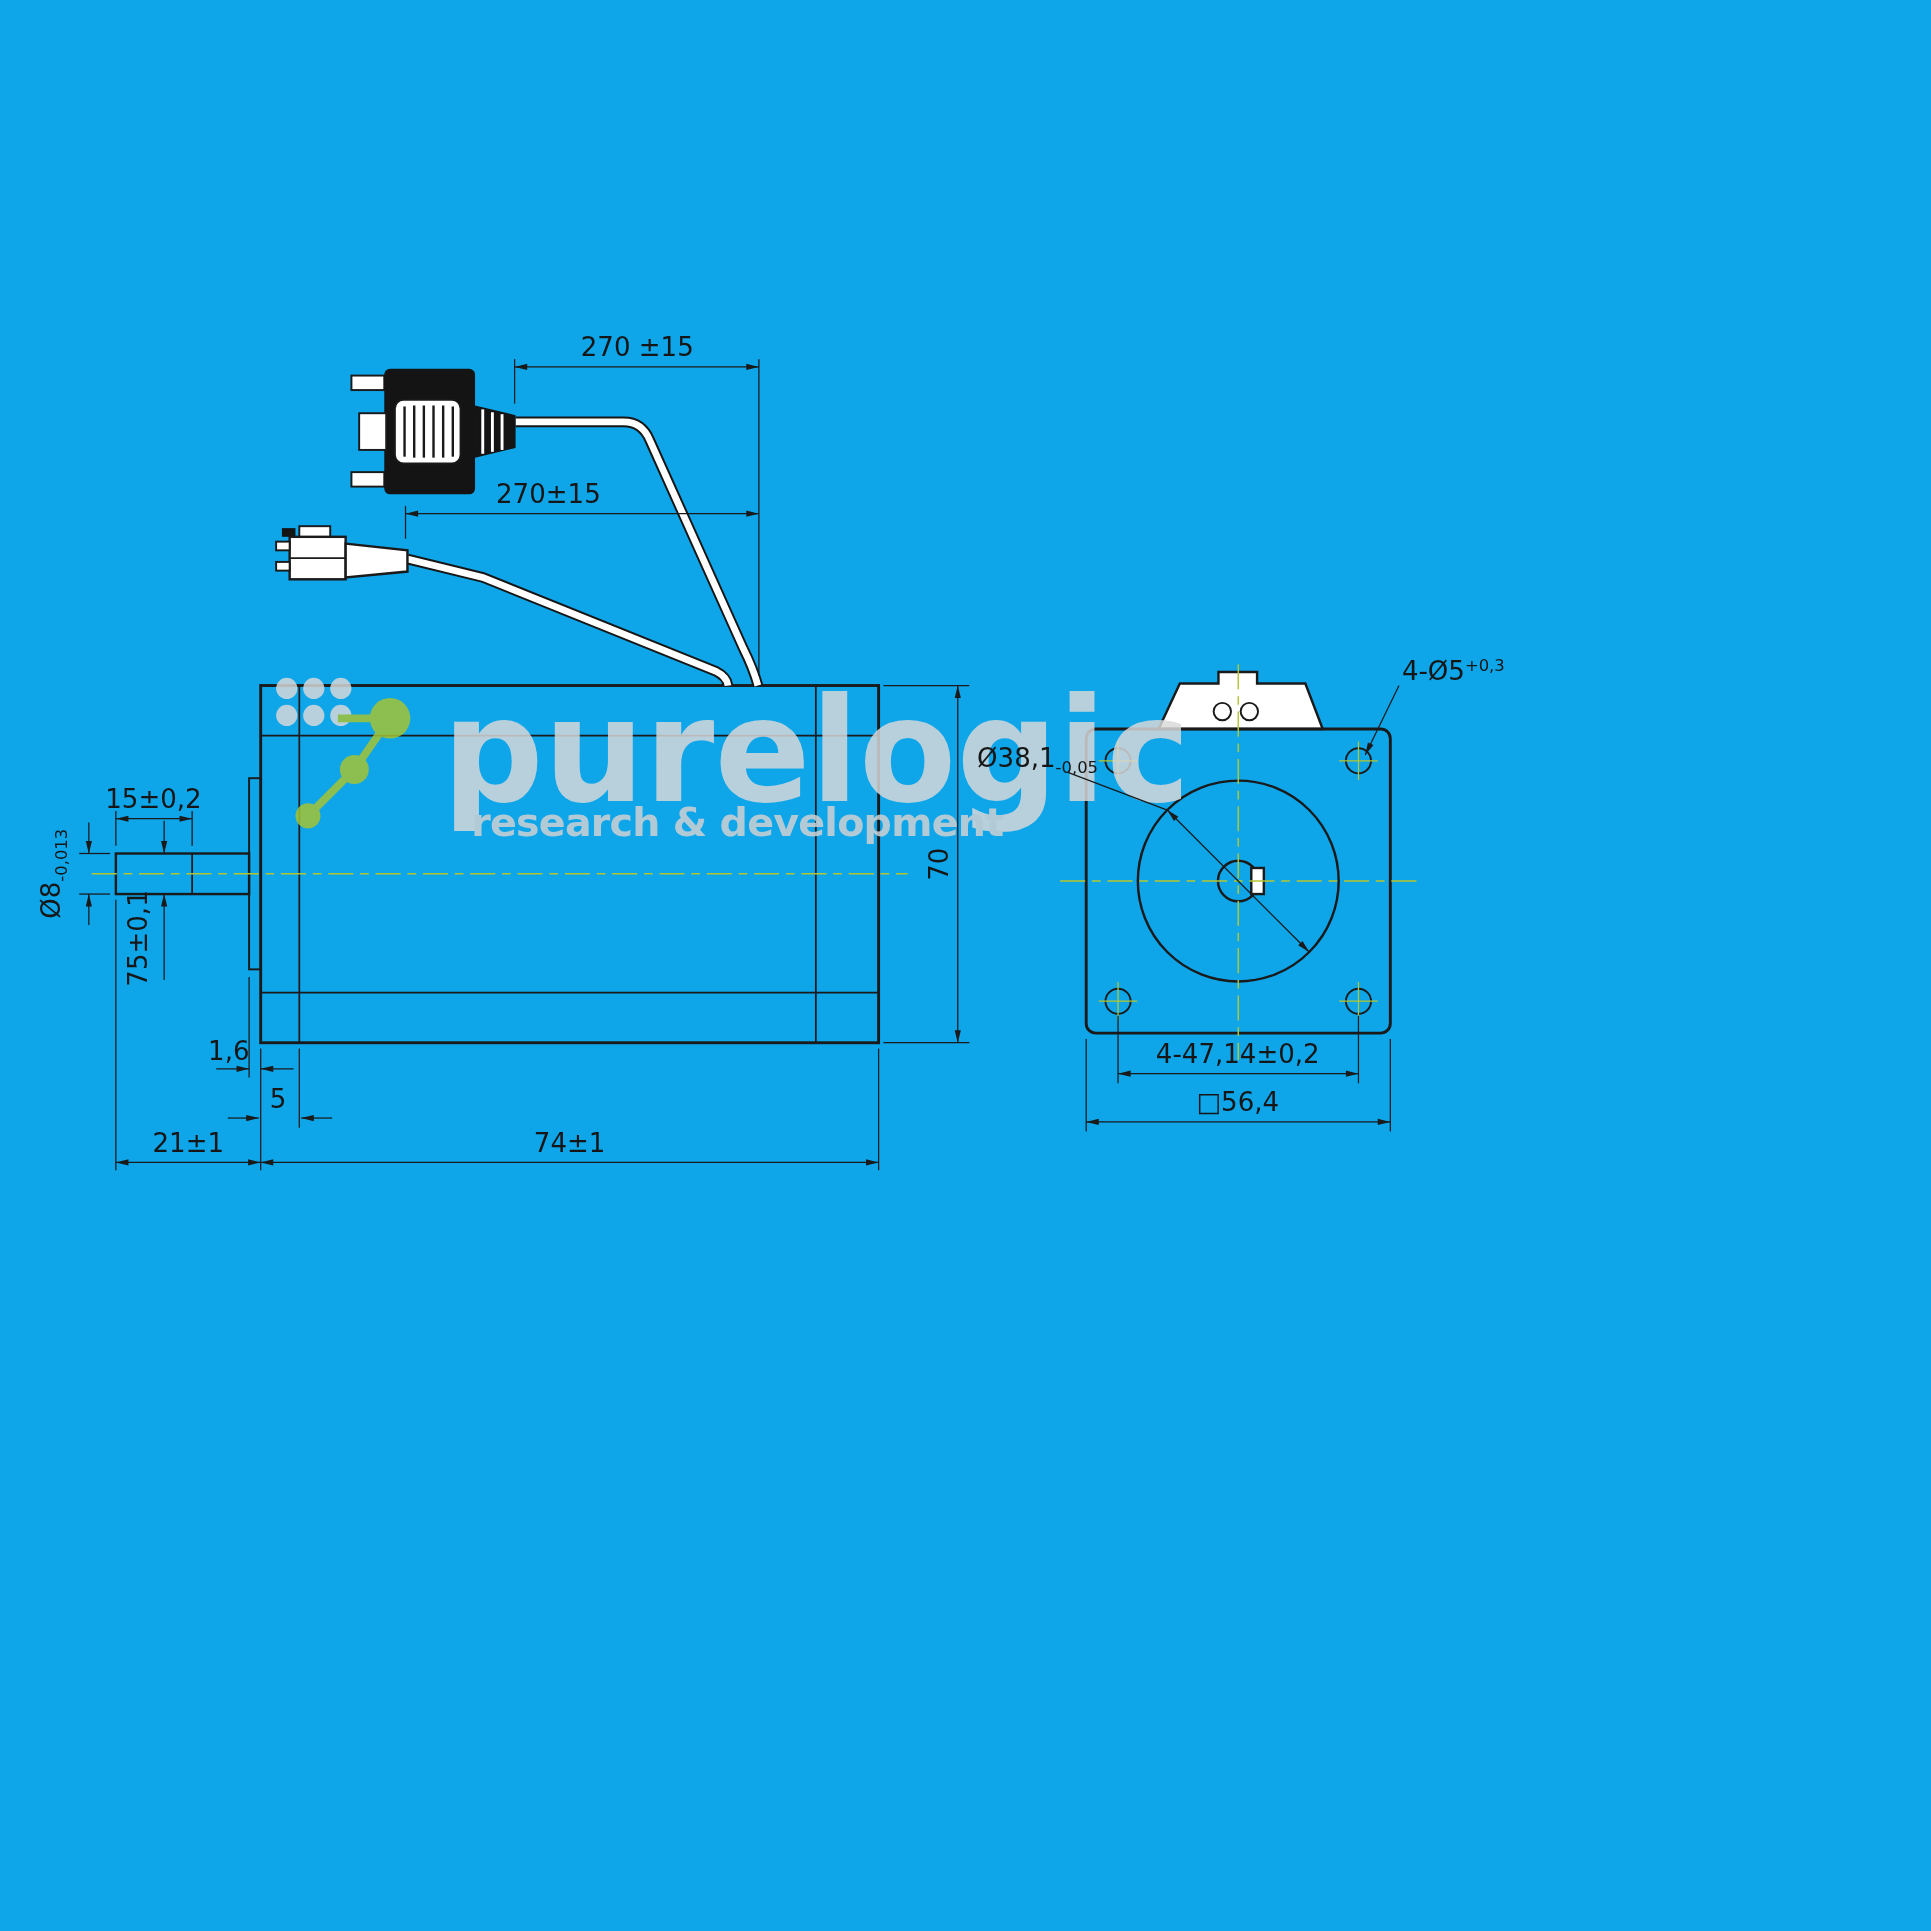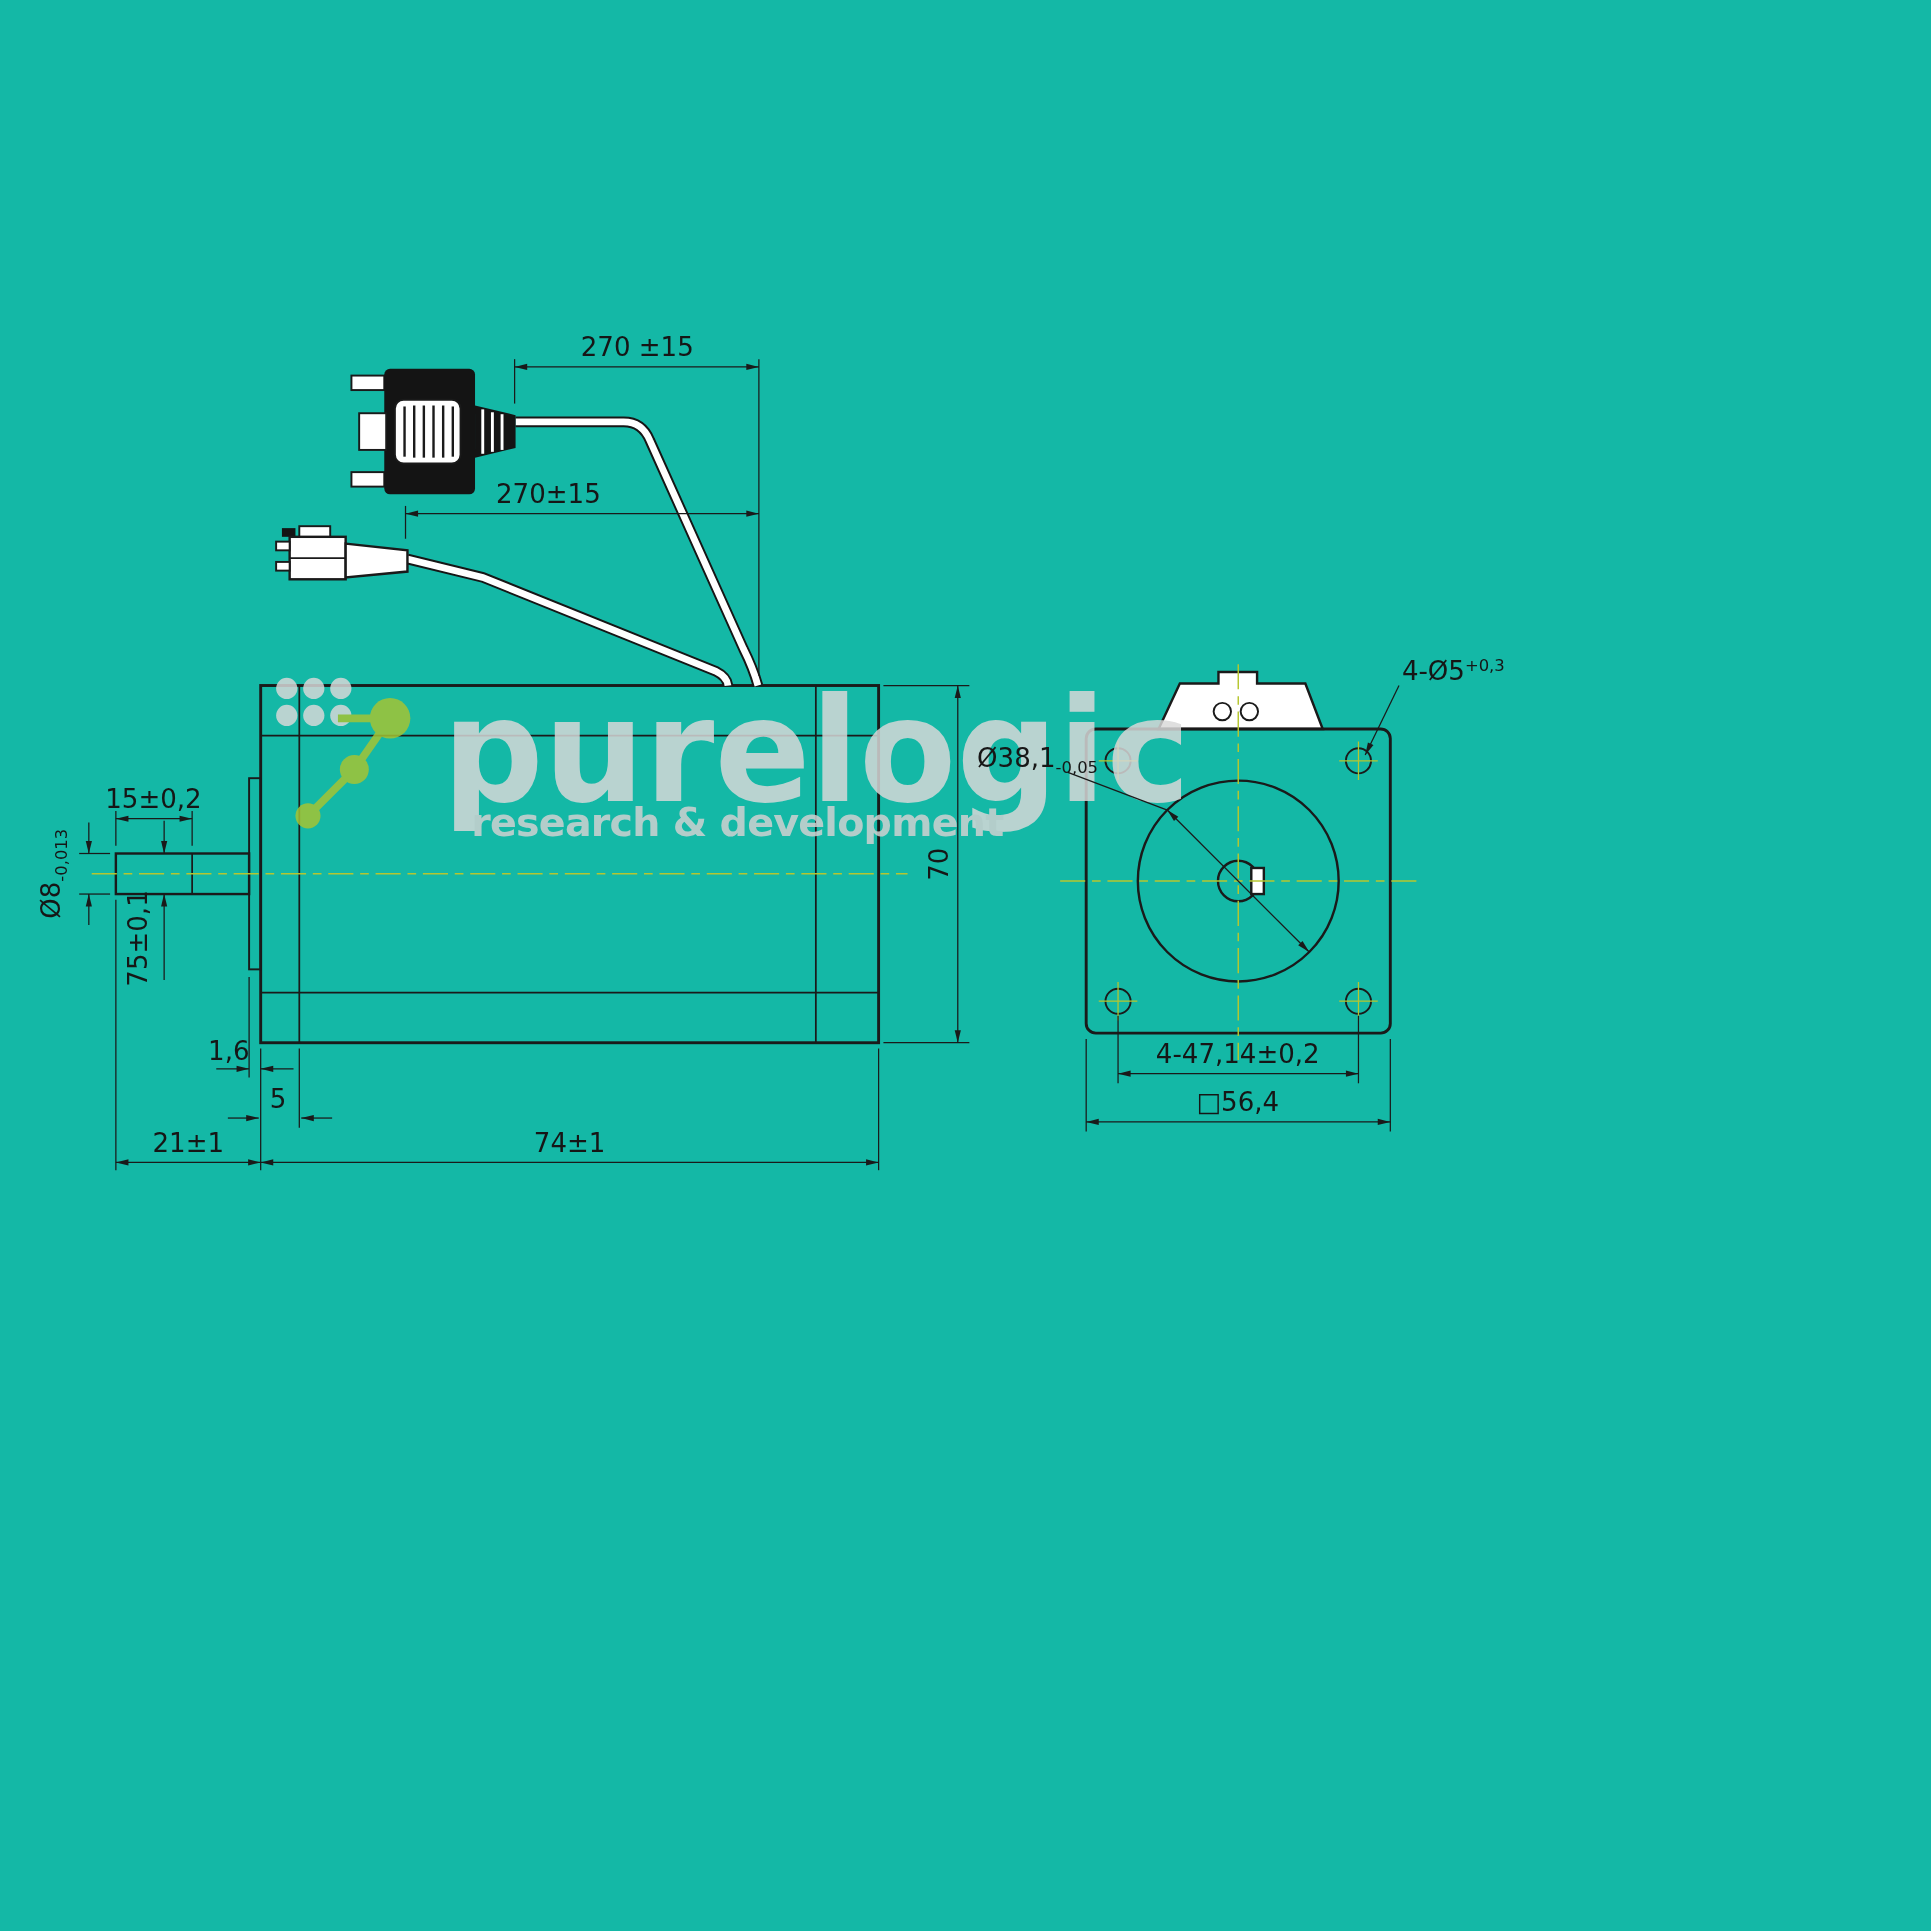--- a/index.html
+++ b/index.html
@@ -1,16 +1,16 @@
 <!DOCTYPE html>
 <html><head>
 <meta charset="utf-8">
 <style>
   html,body{margin:0;padding:0;background:#fff;}
-  .stage{width:1931px;height:1931px;position:relative;background:#14b8a6;}
+  .stage{width:1931px;height:1931px;position:relative;background:#0ea5e9;}
   svg{display:block;}
   .ln{stroke:#1a1a1a;fill:none;}
   .w3{stroke-width:3;}
   .w25{stroke-width:2.5;}
   .w2{stroke-width:2;}
   .w18{stroke-width:1.8;}
   .dim{stroke:#1a1a1a;stroke-width:1.3;fill:none;}
   .cl{stroke:#b6c62f;stroke-width:1.5;fill:none;stroke-dasharray:26 7 9 7;}
   .cls{stroke:#b6c62f;stroke-width:1.3;fill:none;}
   .dimtxt{font-family:"DejaVu Sans",sans-serif;font-size:27px;fill:#161616;}

